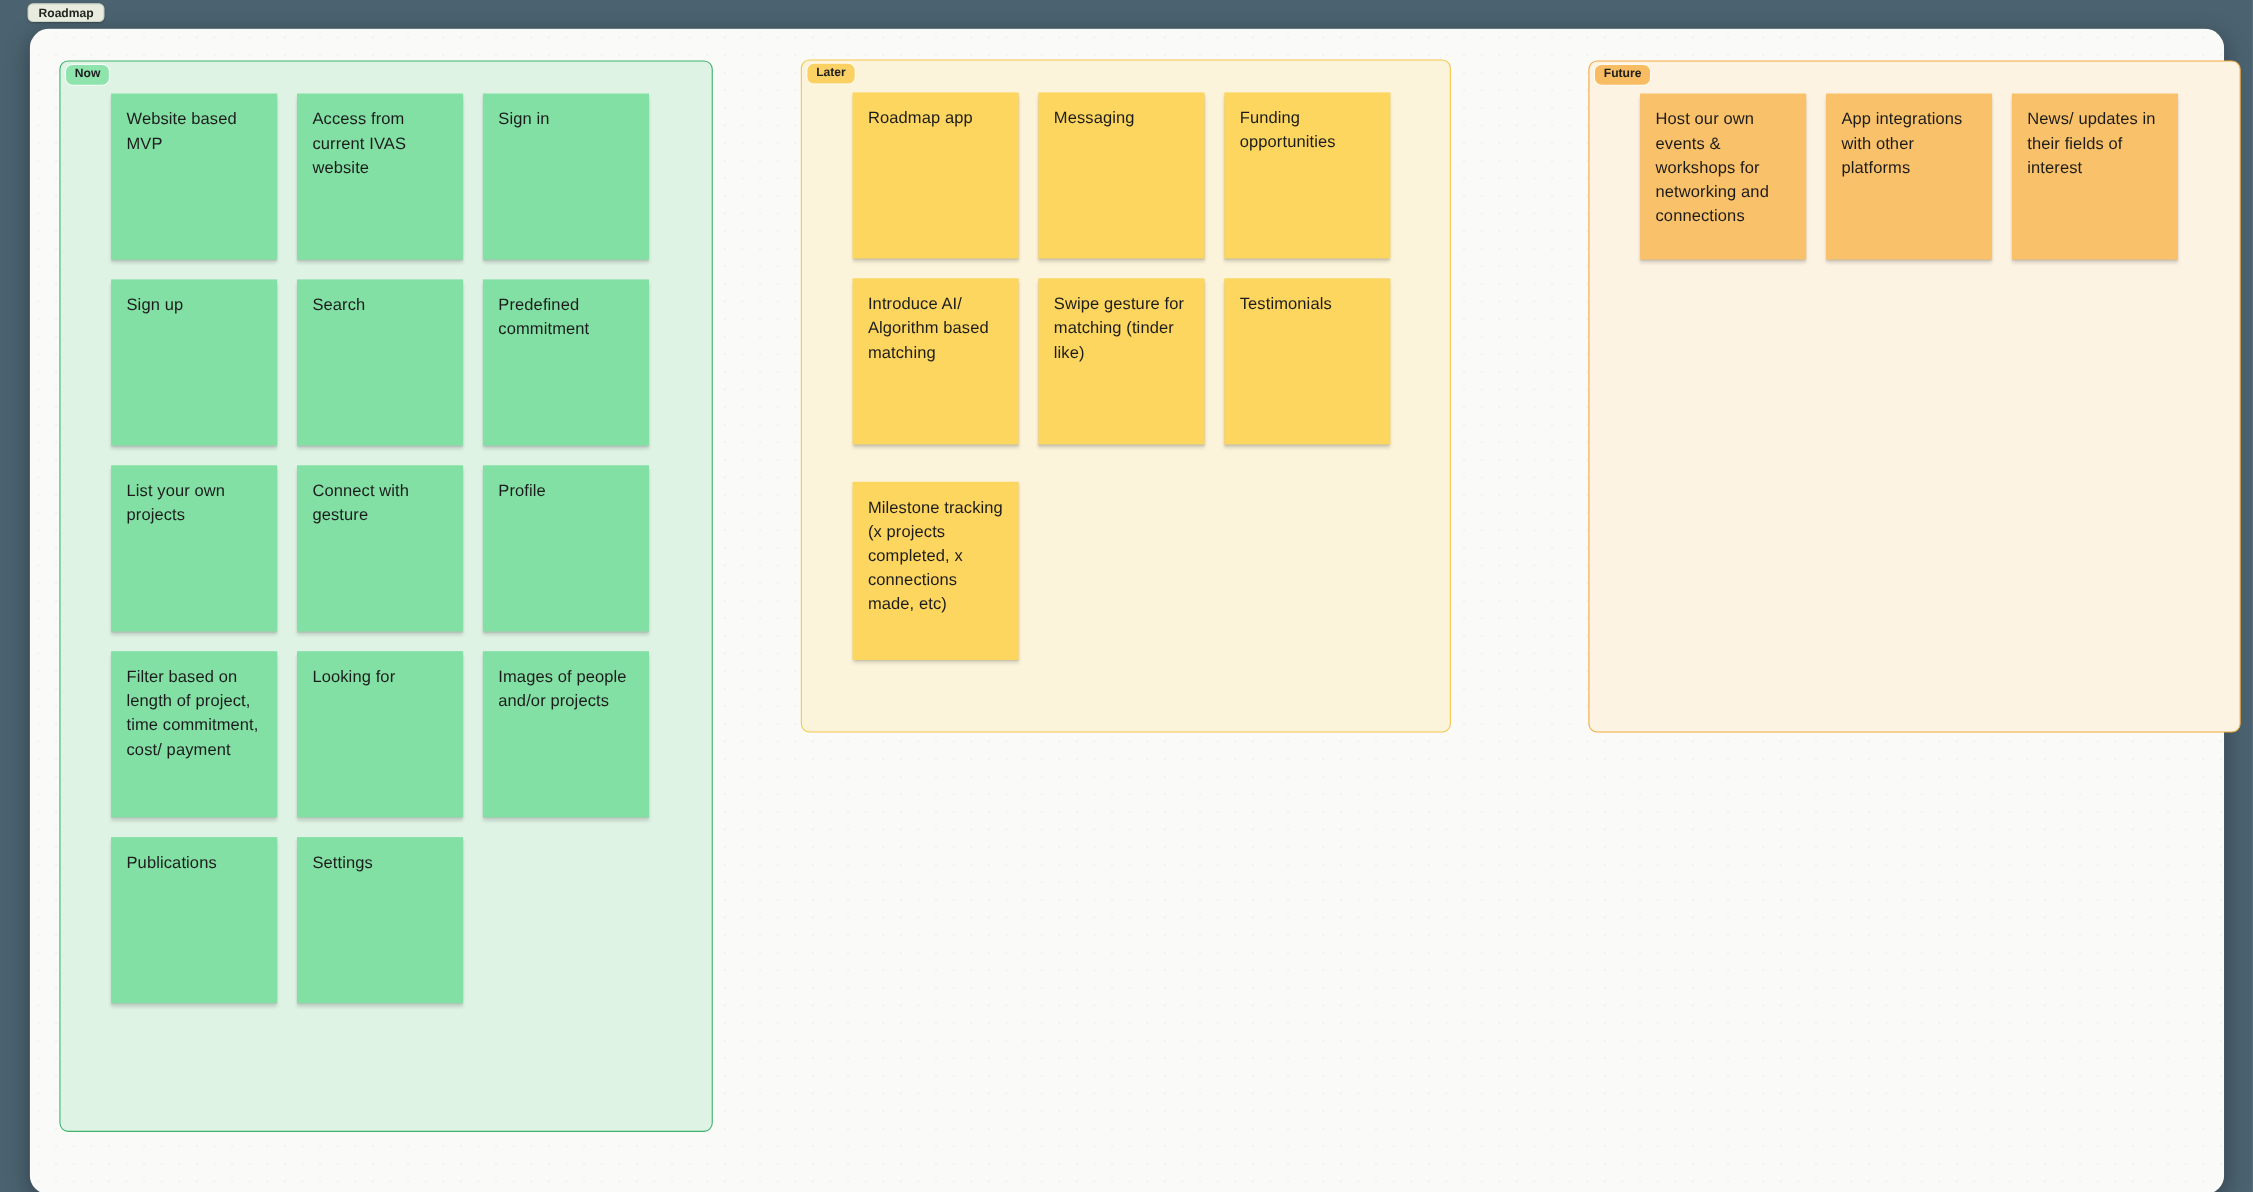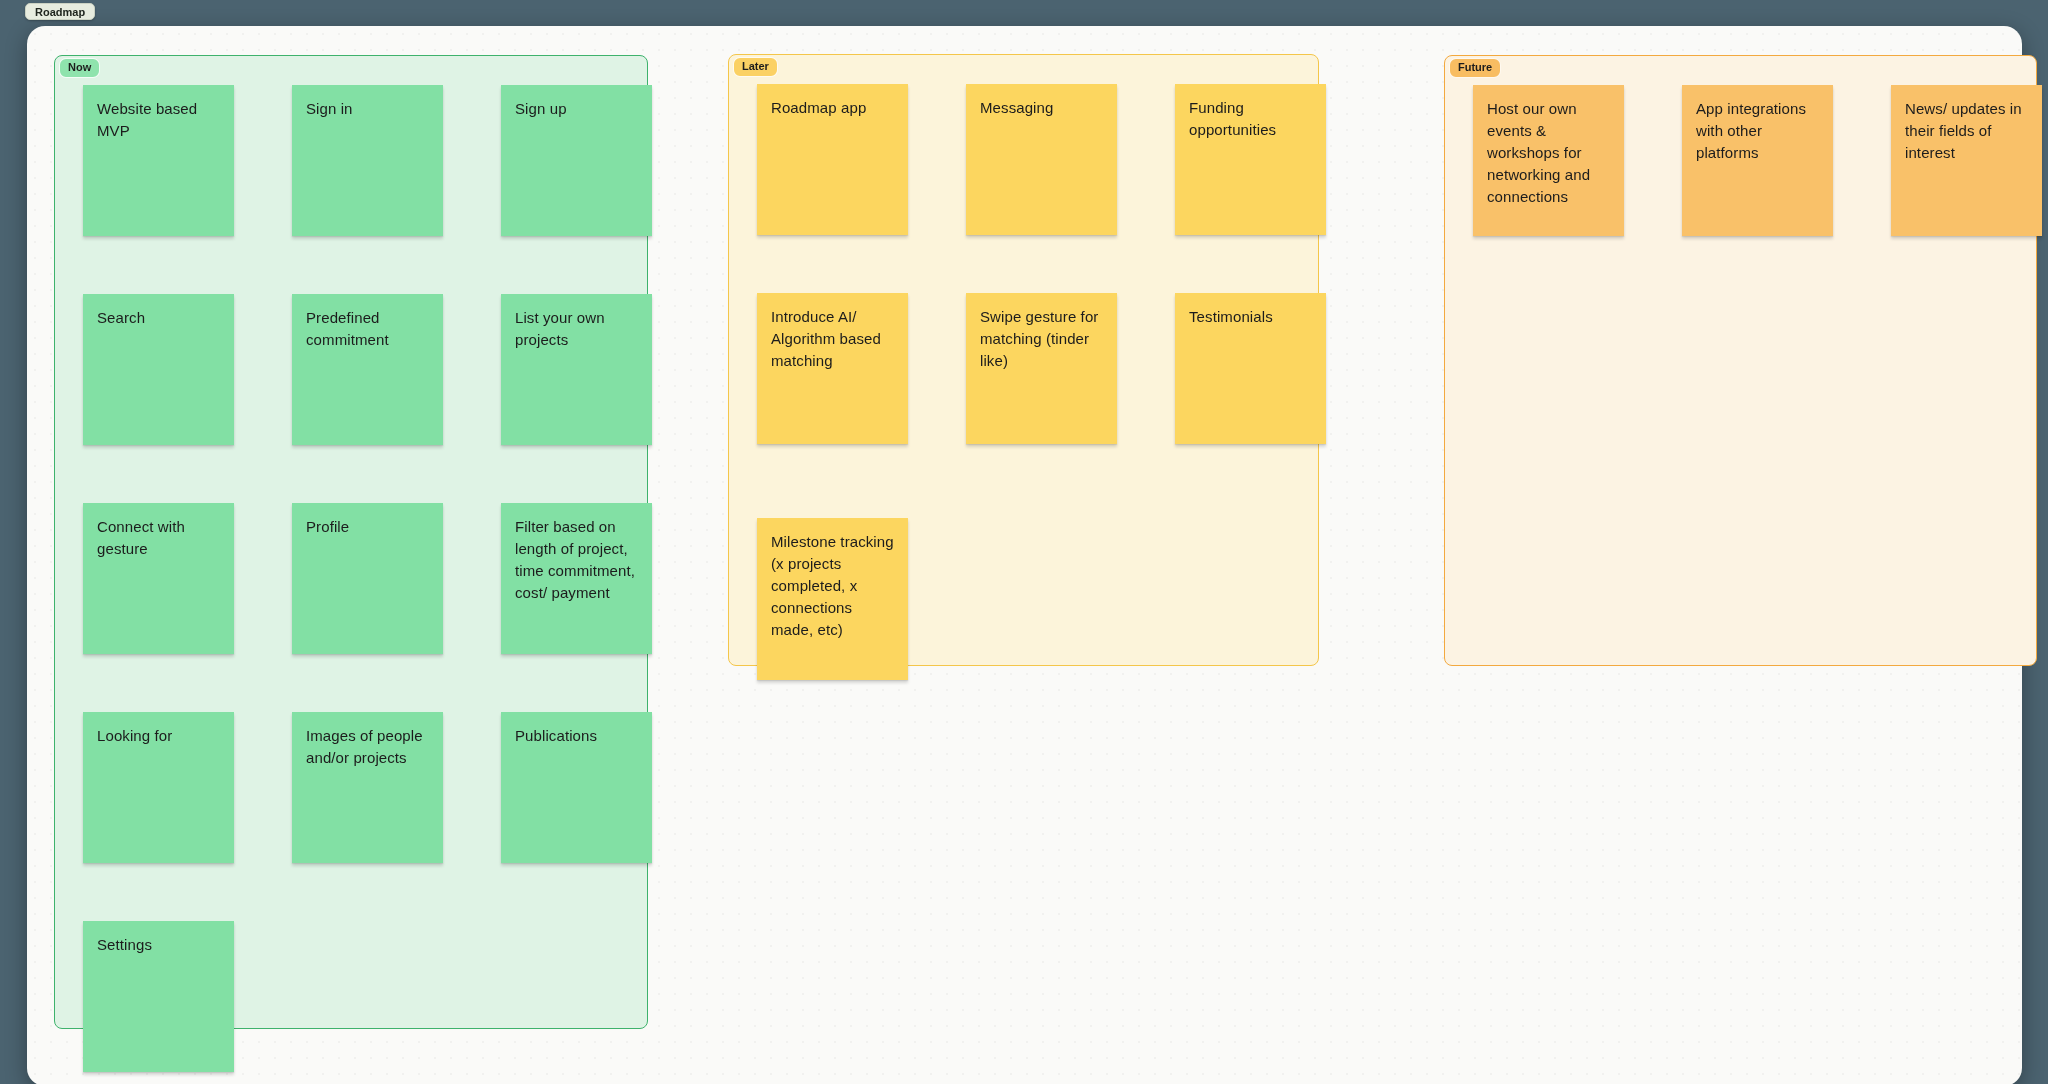--- a/index.html
+++ b/index.html
@@ -71,25 +71,25 @@
     font-weight: 700;
     color: #1D1D1D;
     line-height: 13px;
     white-space: nowrap;
     z-index: 2;
   }
 
   .notes {
     position: absolute;
     inset: 0;
-    padding: 29px 29px 0 28px;
+    padding: 29px 29px 0 46px;
     display: grid;
     grid-template-columns: repeat(3, 151px);
     grid-auto-rows: 151px;
-    gap: 58px;
+    gap: 18px;
     align-content: start;
     justify-content: start;
   }
 
   .note {
     width: 151px;
     height: 151px;
     padding: 13px 14px;
     background: var(--note-bg);
     color: var(--note-text, #1C1C1C);
@@ -109,20 +109,21 @@
 <body>
 
 <div class="canvas">
   <div class="roadmap-tab">Roadmap</div>
 
   <div class="board">
       <section class="section" id="section-now" style="--sec-border: #3EB26C; --sec-bg: #DFF3E5; --note-bg: #82E0A4; --tag-bg: #8FE3AD;">
         <div class="section-tag">Now</div>
         <div class="notes">
           <div class="note">Website based MVP</div>
+          <div class="note">Access from current IVAS website</div>
           <div class="note">Sign in</div>
           <div class="note">Sign up</div>
           <div class="note">Search</div>
           <div class="note">Predefined commitment</div>
           <div class="note">List your own projects</div>
           <div class="note">Connect with gesture</div>
           <div class="note">Profile</div>
           <div class="note">Filter based on length of project, time commitment, cost/ payment</div>
           <div class="note">Looking for</div>
           <div class="note">Images of people and/or projects</div>

